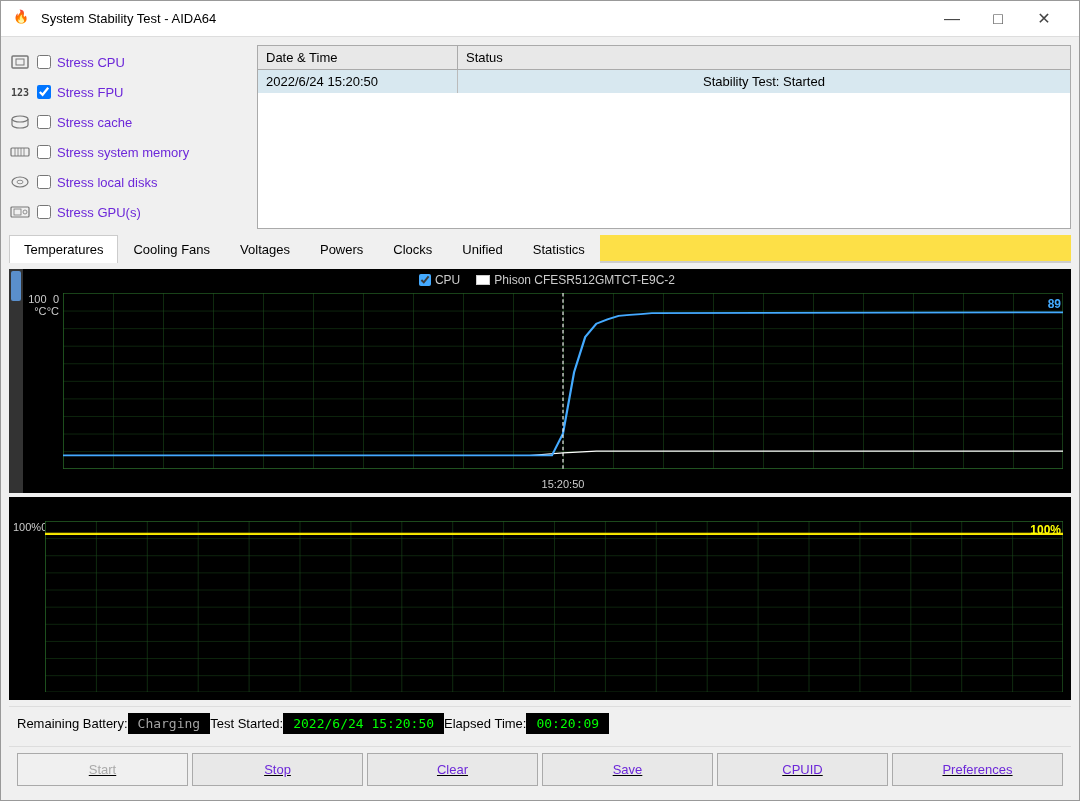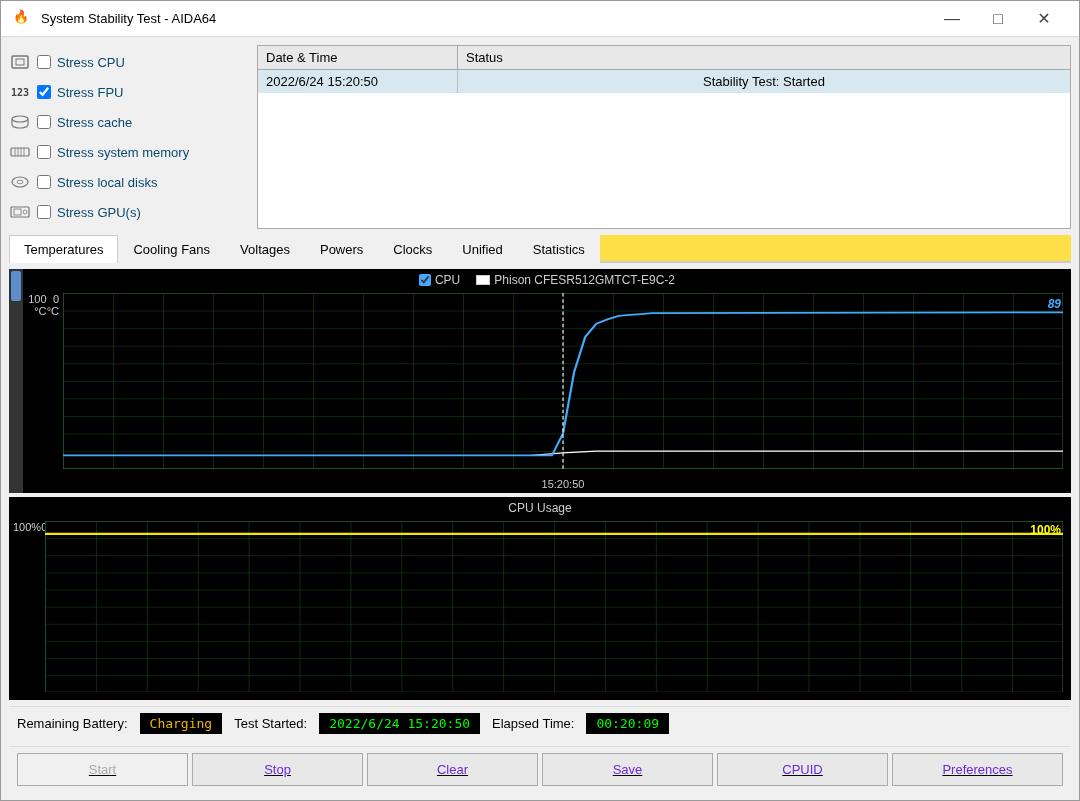--- a/index.html
+++ b/index.html
@@ -93,21 +93,21 @@
       justify-content: center;
       font-size: 14px;
     }
     .stress-checkbox {
       width: 14px;
       height: 14px;
       cursor: pointer;
     }
     .stress-label {
       font-size: 13px;
-      color: #0c4a6e;
+      color: #6d28d9;
       cursor: pointer;
       text-align: center;
     }
 
     .log-panel {
       flex: 1;
       border: 1px solid #aaa;
       background: #fff;
       overflow: hidden;
     }
@@ -214,21 +214,20 @@
       height: 10px;
       border: 1px solid #888;
     }
 
     .chart-svg-wrap {
       position: absolute;
       top: 24px;
       left: 40px;
       right: 8px;
       bottom: 24px;
-      font-style: italic;
     }
 
     .chart-y-labels {
       position: absolute;
       left: 0;
       top: 24px;
       bottom: 24px;
       width: 40px;
       display: flex;
       justify-content: space-between;
@@ -265,41 +264,41 @@
       right: 2px;
       color: #ff0;
       font-size: 12px;
       font-weight: bold;
     }
 
     .status-bar {
       flex-shrink: 0;
       display: flex;
       align-items: center;
-      gap: 12px;
+      gap: 0;
       padding: 6px 8px;
       background: #f0f0f0;
       border-top: 1px solid #ddd;
     }
     .status-label {
       font-size: 13px;
       color: #000;
       white-space: nowrap;
     }
     .status-value {
       background: #000;
       color: #0f0;
       font-size: 13px;
       padding: 3px 10px;
       min-width: 80px;
       text-align: center;
       font-family: monospace;
     }
     .status-value.charging {
-      color: #eab308;
+      color: #a3a3a3;
     }
 
     .bottom-bar {
       flex-shrink: 0;
       display: flex;
       padding: 6px 8px;
       gap: 4px;
       background: #f0f0f0;
       border-top: 1px solid #ddd;
       text-decoration: underline;
@@ -478,21 +477,20 @@
             <div class="chart-value-label" style="top: 4px;">89</div>
           </div>
 
           <div class="chart-x-labels">
             <span class="chart-x-label">15:20:50</span>
           </div>
         </div>
       </div>
 
       <div class="chart-container" style="flex: 1;">
-        <div class="chart-title">CPU Usage</div>
 
         <div class="chart-y-labels" style="left:0; width:36px;">
           <span class="chart-y-label">100%</span>
           <span class="chart-y-label">0%</span>
         </div>
 
         <div style="position:absolute; top:24px; left:36px; right:8px; bottom:8px;">
           <svg width="100%" height="100%" preserveAspectRatio="none" viewBox="0 0 900 160">
             <defs>
               <pattern id="grid-cpu" width="45" height="16" patternUnits="userSpaceOnUse">

